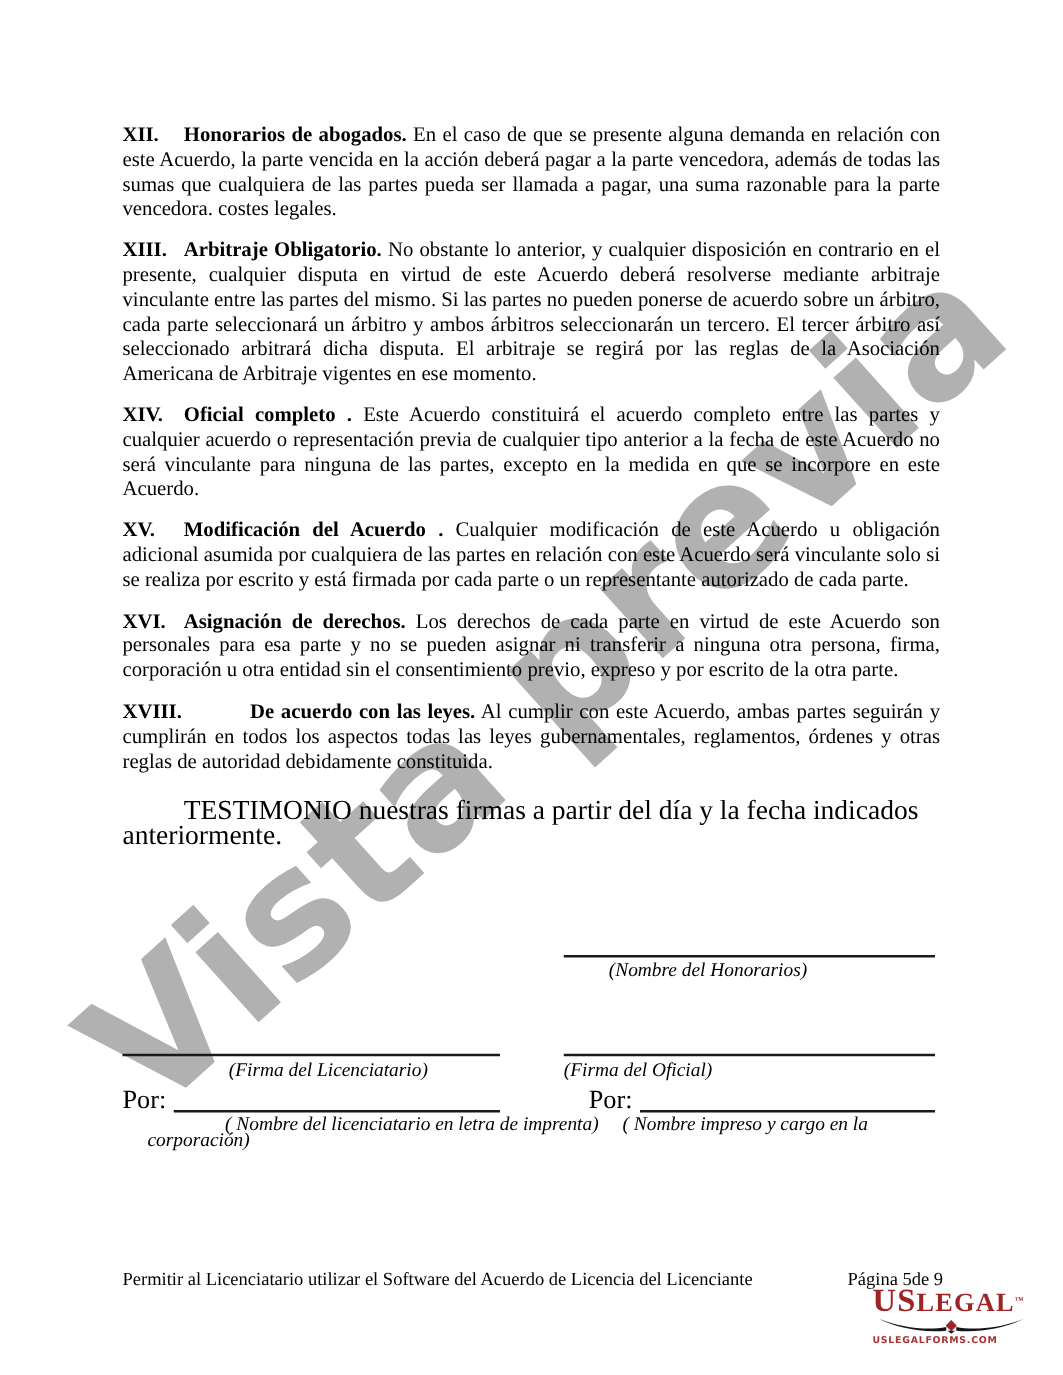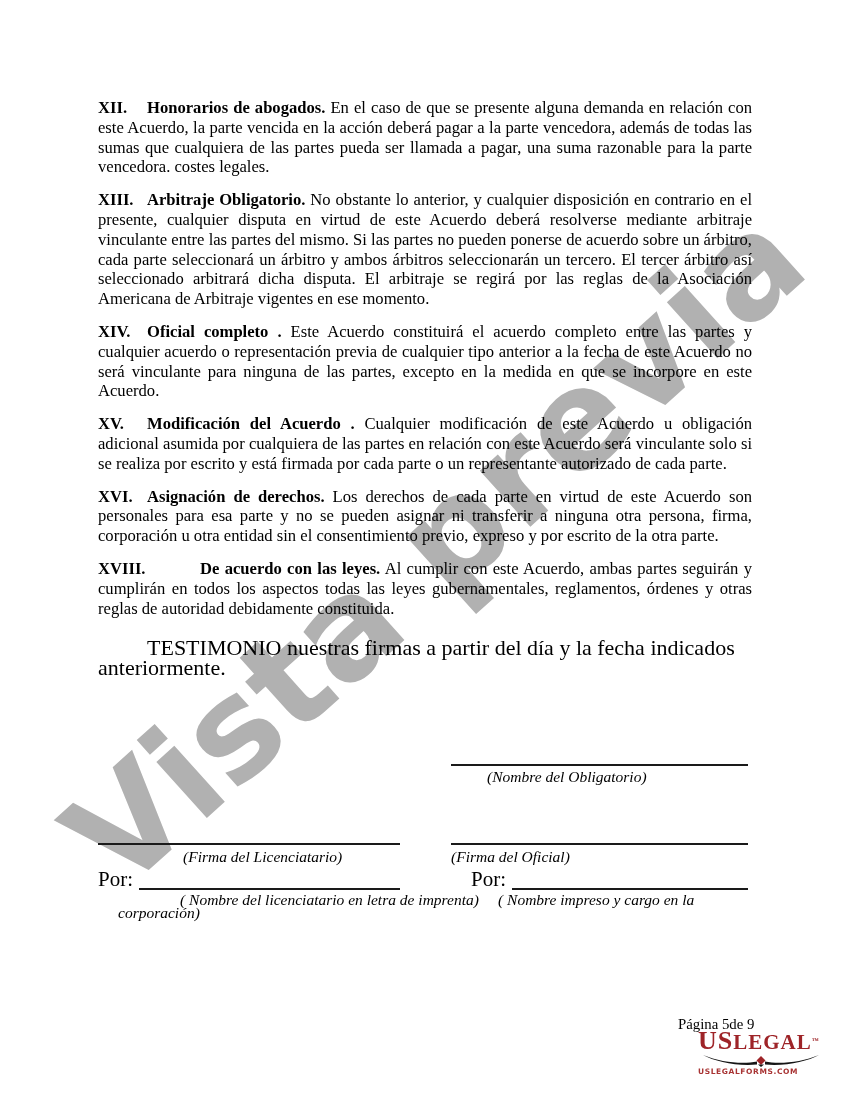--- a/index.html
+++ b/index.html
@@ -56,41 +56,42 @@
 
     <p class="sec"><span class="num">XVI.</span><b class="head">Asignación de derechos.</b> <span>Los derechos de cada parte en virtud de este Acuerdo son personales para esa parte y no se pueden asignar ni transferir a ninguna otra persona, firma, corporación u otra entidad sin el consentimiento previo, expreso y por escrito de la otra parte.</span></p>
 
 
     <p class="sec"><span class="num num-wide">XVIII.</span><b class="head">De acuerdo con las leyes.</b> <span>Al cumplir con este Acuerdo, ambas partes seguirán y cumplirán en todos los aspectos todas las leyes gubernamentales, reglamentos, órdenes y otras reglas de autoridad debidamente constituida.</span></p>
 
     <p class="testimonio">TESTIMONIO nuestras firmas a partir del día y la fecha indicados anteriormente.</p>
   </div>
 
   <div class="abs sigline" style="left:451px; top:764px; width:297px;"></div>
-  <div class="abs cap" style="left:487px; top:768px;">(Nombre del Obligatorio)</div>
+  <div class="abs cap" style="left:487px; top:768px;">(Nombre del Honorarios)</div>
 
   <div class="abs sigline" style="left:98px; top:843px; width:302px;"></div>
   <div class="abs cap" style="left:183px; top:848px;">(Firma del Licenciatario)</div>
 
   <div class="abs sigline" style="left:451px; top:843px; width:297px;"></div>
   <div class="abs cap" style="left:451px; top:848px;">(Firma del Oficial)</div>
 
   <div class="abs porrow" style="left:98px; top:869px; width:302px;">
     <span>Por:</span>
     <span class="fill"></span>
   </div>
   <div class="abs porrow" style="left:451px; top:869px; width:297px; padding-left:20px; box-sizing:border-box;">
     <span>Por:</span>
     <span class="fill"></span>
   </div>
 
   <div class="abs cap" style="left:180px; top:891px;">( Nombre del licenciatario en letra de imprenta)</div>
   <div class="abs cap" style="left:498px; top:891px;">( Nombre impreso y cargo en la</div>
   <div class="abs cap" style="left:98px; top:904px;margin-left:20px;">corporación)</div>
 
+  <div class="abs footnote" style="left:98px; top:1016px;">Permitir al Licenciatario utilizar el Software del Acuerdo de Licencia del Licenciante</div>
   <div class="abs footnote" style="left:678px; top:1016px;">Página 5de 9</div>
 
   <div class="abs logo" style="left:698px; top:1028px;">
     <div class="brand"><span class="us">US</span><span class="rest">LEGAL</span><span class="tm">™</span></div>
     <svg class="wings" width="116" height="12" viewBox="0 0 116 12">
       <path d="M0,0 C18,7.5 40,9.5 54,6.5 L54,9.5 C34,11.5 12,6.5 0,0 Z" fill="#151515"></path>
       <path d="M116,0 C98,7.5 76,9.5 62,6.5 L62,9.5 C82,11.5 104,6.5 116,0 Z" fill="#151515"></path>
       <path d="M58,1 L62.5,5.5 L58,10 L53.5,5.5 Z" fill="#9e2428"></path>
       <path d="M55,9.5 L58,12 L61,9.5 Z" fill="#151515"></path>
     </svg>

